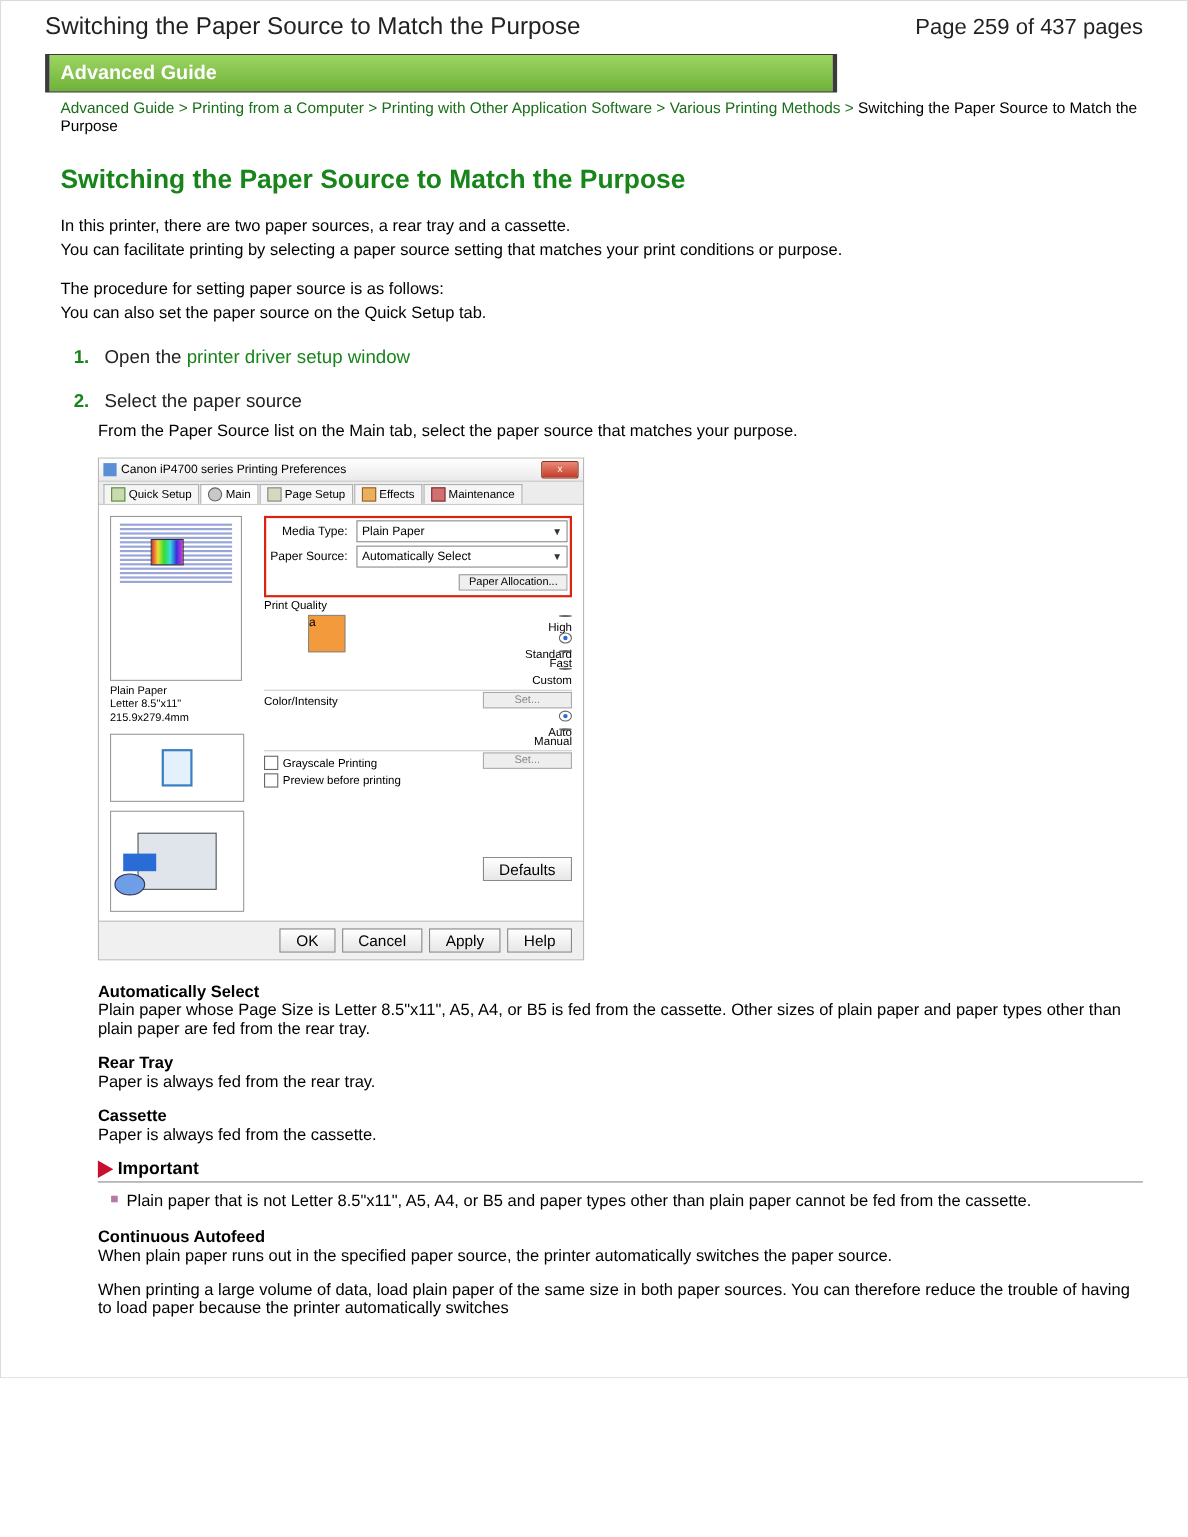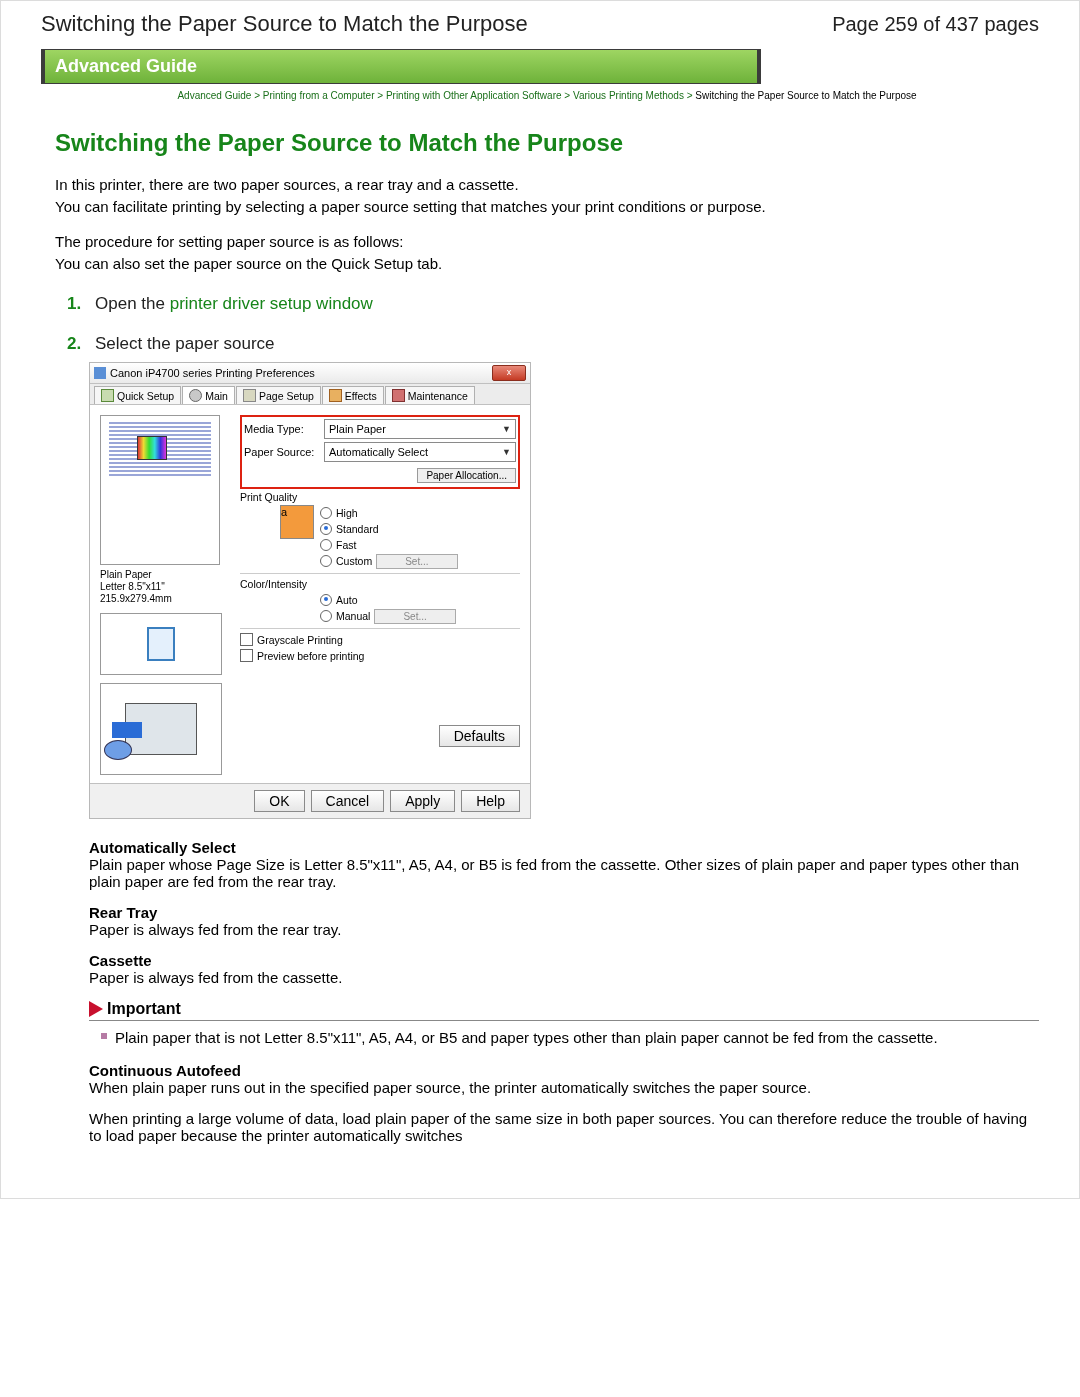--- a/index.html
+++ b/index.html
@@ -38,24 +38,23 @@
     font-weight: bold;
     padding: 6px 10px;
     border-left: 4px solid #3b3b3b;
     border-right: 4px solid #3b3b3b;
     border-top: 1px solid #3b3b3b;
     border-bottom: 1px solid #3b3b3b;
     width: 720px;
     box-sizing: border-box;
   }
   .breadcrumb {
-    font-size: 10px;
+    font-size: 14px;
     padding: 6px 0 2px 14px;
     color: #000;
-    text-align: center;
   }
   .breadcrumb a {
     color: #1a6f1a;
     text-decoration: none;
   }
   .breadcrumb .sep { color: #1a6f1a; }
   .breadcrumb .current { color: #000; }
   .section-h {
     color: #17851a;
     font-size: 24px;
@@ -144,30 +143,30 @@
   .pp-photo { position:absolute; top:20px; left:36px; width:28px; height:22px; border:1px solid #333; background:linear-gradient(90deg,#d33,#ed3,#3d3,#3dd,#33d,#d3d);}
   .preview-caption { font-size:10px; margin:4px 0 8px 0; line-height:1.2;}
   .preview-device { width:120px; height:60px; border:1px solid #999; background:#fff; margin-bottom:8px; display:flex; align-items:center; justify-content:center;}
   .preview-device .square { width:24px;height:30px;border:2px solid #3a7fbf; background:#e4f0fc;}
   .preview-tray { width:120px; height:90px; border:1px solid #999; background:#fff; display:flex; align-items:center; justify-content:center;}
   .tray-shape { width:70px;height:50px; background:#dfe5ea; border:1px solid #555; position:relative;}
   .tray-shape .arrow { position:absolute; left:-14px; top:18px; width:30px;height:16px; background:#2a6cd6;}
   .tray-shape .disc { position:absolute; left:-22px; bottom:-6px; width:26px;height:18px; border-radius:50%; background:#6e9ee6; border:1px solid #335;}
   .ss-right { flex:1; }
   .field-row { display:flex; align-items:center; gap:8px; margin-bottom:3px; }
-  .field-label { width:72px; }
+  .field-label { width:72px;text-align:right; }
   .combo {
     flex:1; height:18px; border:1px solid #8a8a8a; background:#fff;
     display:flex; justify-content:space-between; align-items:center; padding:0 4px;
   }
   .combo .arrow { font-size:9px; color:#333;}
   .red-box { border:2px solid #d21; padding:2px 2px 4px 2px; margin-bottom:2px;}
   .allo-btn { float:right; margin-top:3px; padding:1px 8px; border:1px solid #9a9a9a; background:#efefef; font-size:10px;}
   .group-label { font-size:10.5px; margin:2px 0 2px 0;}
-  .radio-row { display:flex; align-items:center; gap:4px; margin-left:80px; font-size:10.5px; height:16px;}
+  .radio-row { display:flex; align-items:flex-end; gap:4px; margin-left:80px; font-size:10.5px; height:16px;flex-direction:column;}
   .radio-dot { width:10px;height:10px;border:1px solid #666;border-radius:50%; display:inline-block;}
   .radio-dot.on::after { content:""; display:block; width:4px;height:4px;border-radius:50%;background:#2a6cd6; margin:2px auto;}
   .quality-icon { width:32px;height:32px;border:1px solid #888; background:#f39a3c; margin-left:40px; position:absolute;}
   .quality-wrap { position:relative; padding-left:0;}
   .set-btn { float:right; padding:1px 28px; border:1px solid #aaa; background:#eee; color:#888; font-size:10px;}
   .hr-thin { border-bottom:1px solid #ccc; margin:4px 0;}
   .chk-row { display:flex; align-items:center; gap:4px; font-size:10.5px; margin:3px 0;}
   .chkbox { width:11px;height:11px;border:1px solid #666;background:#fff;}
   .ss-footer { display:flex; justify-content:flex-end; gap:6px; padding:6px 10px; background:#f0f0f0; border-top:1px solid #c0c0c0;}
   .ss-btn { padding:2px 14px; border:1px solid #8a8a8a; background:linear-gradient(#fff,#e6e6e6); font-size:14px;}
@@ -240,20 +239,21 @@
       <div class="step-text">
         <span>Open the </span><a class="step-link" href="#">printer driver setup window</a>
       </div>
     </div>
 
     <div class="step">
       <div class="step-num">2.</div>
       <div class="step-text">Select the paper source</div>
     </div>
   </div>
+  <div class="sub-para">From the Paper Source list on the Main tab, select the paper source that matches your purpose.</div>
 
   <div class="screenshot">
     <div class="ss-titlebar">
       <div class="ss-title">
         <span class="ss-printer-icon"></span>
         <span>Canon iP4700 series Printing Preferences</span>
       </div>
       <div class="ss-close">x</div>
     </div>
     <div class="ss-tabs">

